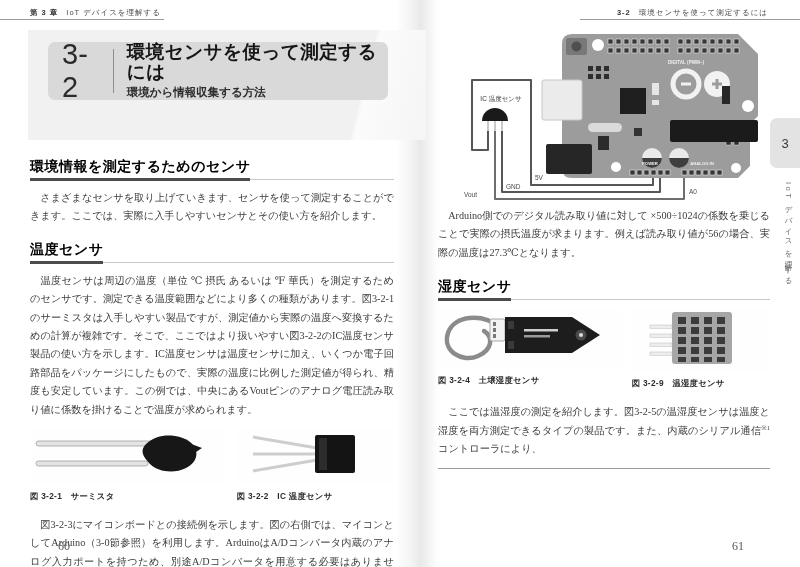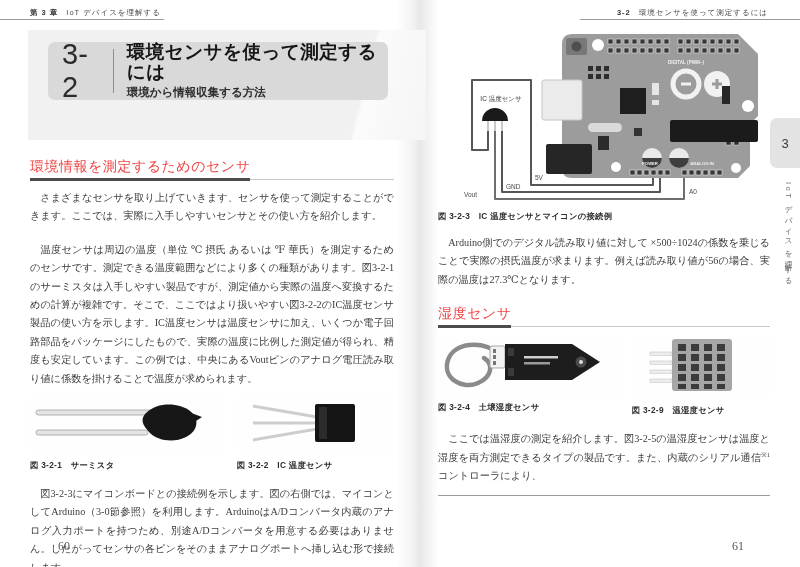--- a/index.html
+++ b/index.html
@@ -26,21 +26,21 @@
   .tb-num{font-size:29px;color:#2b2b2b;padding:0 13px 0 2px;}
   .tb-div{width:1px;align-self:stretch;margin:7px 0;background:#8d8d8d;}
   .tb-wrap{padding-left:13px;}
   .tb-main{font-weight:bold;font-size:18.5px;color:#161616;letter-spacing:0.5px;line-height:1.1;}
   .tb-sub{font-weight:bold;font-size:11.5px;color:#2c2c2c;margin-top:3px;}
   .intro{position:absolute;top:78px;left:20px;width:342px;font-size:9.8px;line-height:16px;color:#4a4a4a;text-align:justify;}
   
   .lp-flow{position:absolute;top:158px;left:2px;width:364px;}
   .rp-flow{position:absolute;top:28px;left:6px;width:332px;}
   .sec-head{border-bottom:1px solid #c9c9c9;margin:0 0 9px 0;line-height:1;}
-  .sec-head span{display:inline-block;font-weight:normal;font-size:14px;color:#ef4444;
+  .sec-head span{display:inline-block;font-weight:bold;font-size:14px;color:#000000;
                  letter-spacing:0.5px;padding-bottom:5px;border-bottom:3px solid #4c4c4c;margin-bottom:-2px;}
   .para{font-family:"Liberation Serif","DejaVu Serif",serif;font-size:10.2px;line-height:18.4px;
         color:#3b3b3b;text-align:justify;margin:0 0 0 0;}
   sup.fn{font-size:6.5px;vertical-align:super;line-height:0;}
   
   .fig-row{display:flex;align-items:flex-start;}
   .fig .cap{font-weight:bold;font-size:8.3px;color:#2d2d2d;margin-top:7px;letter-spacing:0.3px;}
   .imgbox{background:#fefefe;}
   .fig-cap-solo{font-weight:bold;font-size:8.3px;color:#2d2d2d;letter-spacing:0.3px;margin:4px 0 12px 0;}
   
@@ -78,20 +78,23 @@
         </div>
       </div>
     </div>
 
     <div class="lp-flow">
       <div class="sec-head">
         <span>環境情報を測定するためのセンサ</span>
       </div>
       <p class="para" style="margin-bottom:15px;">　さまざまなセンサを取り上げていきます、センサを使って測定することができます。ここでは、実際に入手しやすいセンサとその使い方を紹介します。</p>
 
+      <div class="sec-head">
+        <span>温度センサ</span>
+      </div>
       <p class="para" style="margin-bottom:9px;">　温度センサは周辺の温度（単位 ℃ 摂氏 あるいは ℉ 華氏）を測定するためのセンサです。測定できる温度範囲などにより多くの種類があります。図3-2-1のサーミスタは入手しやすい製品ですが、測定値から実際の温度へ変換するための計算が複雑です。そこで、ここではより扱いやすい図3-2-2のIC温度センサ製品の使い方を示します。IC温度センサは温度センサに加え、いくつか電子回路部品をパッケージにしたもので、実際の温度に比例した測定値が得られ、精度も安定しています。この例では、中央にあるVoutピンのアナログ電圧読み取り値に係数を掛けることで温度が求められます。</p>
 
       <div class="fig-row">
         <div class="fig" style="width:196px;">
           <div class="imgbox">
             <svg width="180" height="52" viewBox="0 0 180 52">
               <rect x="6" y="13" width="116" height="5" rx="2.5" fill="#e4e4e4" stroke="#9f9f9f" stroke-width="0.8"></rect>
               <rect x="6" y="33" width="112" height="5" rx="2.5" fill="#e4e4e4" stroke="#9f9f9f" stroke-width="0.8"></rect>
               <path d="M116,16 C128,4 150,6 160,14 C170,22 168,34 156,40 C144,46 128,44 120,36 C112,28 110,22 116,16 Z" fill="#171717"></path>
               <path d="M156,14 L172,20 L160,28 Z" fill="#171717"></path>
@@ -241,21 +244,20 @@
           <line x1="57" y1="93" x2="57" y2="103" stroke="#c9c9c9" stroke-width="2"></line>
           <line x1="64" y1="93" x2="64" y2="103" stroke="#c9c9c9" stroke-width="2"></line>
         </g>
 
         <text x="97" y="152" font-size="6.5" fill="#4a4a4a">5V</text>
         <text x="68" y="161" font-size="6.5" fill="#4a4a4a">GND</text>
         <text x="26" y="169" font-size="6.5" fill="#4a4a4a">Vout</text>
         <text x="251" y="166" font-size="6.5" fill="#4a4a4a">A0</text>
       </svg>
 
-      <div class="fig-cap-solo">図 3-2-3　IC 温度センサとマイコンの接続例</div>
 
       <p class="para" style="margin-bottom:16px;">　Arduino側でのデジタル読み取り値に対して ×500÷1024の係数を乗じることで実際の摂氏温度が求まります。例えば読み取り値が56の場合、実際の温度は27.3℃となります。</p>
 
       <div class="sec-head">
         <span>湿度センサ</span>
       </div>
 
       <div class="fig-row">
         <div class="fig" style="width:186px;">
           <div class="imgbox">

